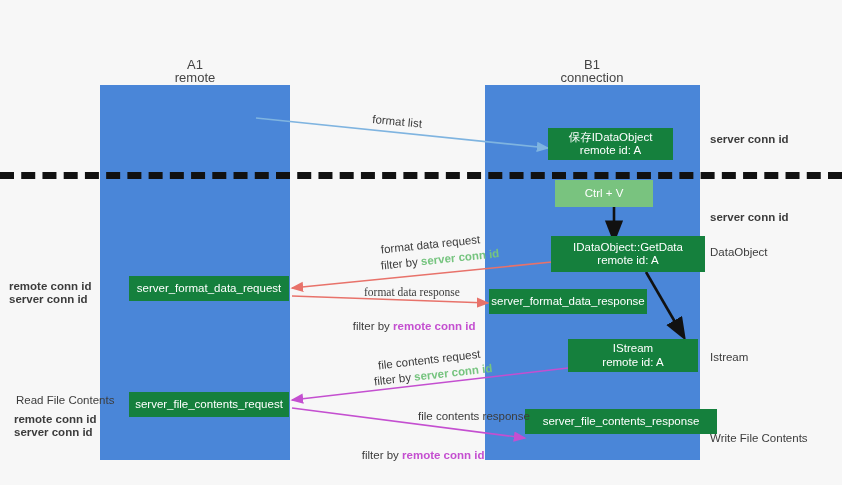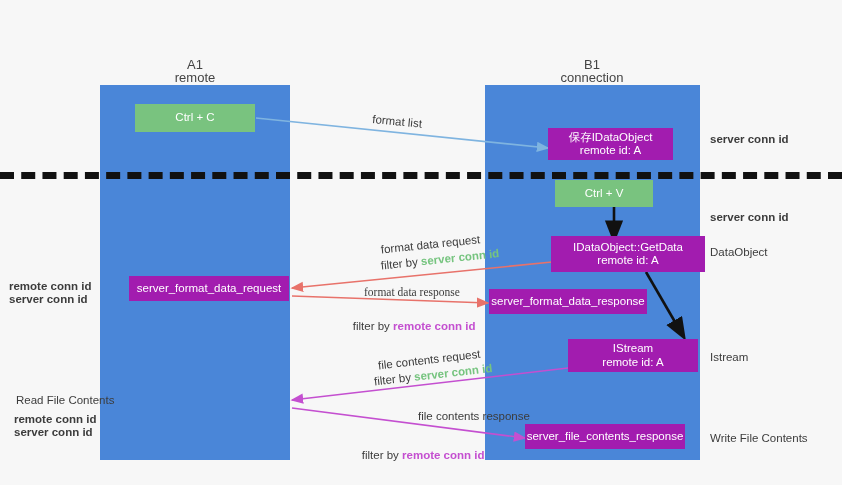--- a/index.html
+++ b/index.html
@@ -3,21 +3,21 @@
 <meta charset="utf-8">
 <style>
   html,body{margin:0;padding:0;}
   body{width:842px;height:485px;background:#f7f7f7;font-family:"Liberation Sans",sans-serif;overflow:hidden;position:relative;}
   #stage{position:absolute;inset:0;width:842px;height:485px;}
   svg.layer{position:absolute;left:0;top:0;width:842px;height:485px;pointer-events:none;}
   .lane{position:absolute;background:#4a86d8;}
   .hdr{position:absolute;text-align:center;color:#444;font-size:13px;line-height:13px;white-space:pre-line;}
   .title{position:absolute;left:0;top:10px;width:842px;text-align:center;color:#3c3c3c;font-size:16.5px;line-height:21px;white-space:pre-line;}
   .box{position:absolute;display:flex;align-items:center;justify-content:center;text-align:center;color:#fff;font-size:11.5px;line-height:13.5px;white-space:pre-line;box-sizing:border-box;}
-  .orange{background:#a21caf;}
+  .orange{background:#15803d;}
   .green{background:#79c37f;}
   .lbl{position:absolute;color:#3c3c3c;font-size:11.5px;line-height:14px;white-space:pre;}
   .green-t{color:#76c47f;font-weight:bold;}
   .mag-t{color:#c44fd0;font-weight:bold;}
   .rot{transform-origin:left top;}
   .side{position:absolute;font-size:11.5px;line-height:14px;white-space:pre;color:#3c3c3c;}
   .dash{position:absolute;left:0;height:0;border-top:7px dashed #111;width:842px;}
 </style>
 </head>
 <body>
@@ -56,32 +56,32 @@
 
     <line x1="552" y1="262" x2="292" y2="288" stroke="#e8726a" stroke-width="1.6" marker-end="url(#ar)"></line>
     <line x1="292" y1="296" x2="488" y2="303" stroke="#e8726a" stroke-width="1.6" marker-end="url(#ar)"></line>
 
     <line x1="568" y1="368" x2="292" y2="400" stroke="#c44fd0" stroke-width="1.6" marker-end="url(#am)"></line>
     <line x1="292" y1="408" x2="525" y2="438" stroke="#c44fd0" stroke-width="1.6" marker-end="url(#am)"></line>
   </svg>
 
   <div class="dash" style="top:172px;"></div>
 
-  <div class="box green" style="left:135px;top:104px;width:120px;height:28px;">Ctrl + C</div>
   <div class="box orange" style="left:548px;top:128px;width:125px;height:32px;">保存IDataObject
 remote id: A</div>
   <div class="box green" style="left:555px;top:180px;width:98px;height:27px;">Ctrl + V</div>
   <div class="box orange" style="left:551px;top:236px;width:154px;height:36px;">IDataObject::GetData
 remote id: A</div>
   <div class="box orange" style="left:568px;top:339px;width:130px;height:33px;">IStream
 remote id: A</div>
 
   <div class="box orange" style="left:129px;top:276px;width:160px;height:25px;">server_format_data_request</div>
   <div class="box orange" style="left:489px;top:289px;width:158px;height:25px;">server_format_data_response</div>
-  <div class="box orange" style="left:525px;top:424px;width:160px;height:25px;">server_file_contents_response</div>
+  <div class="box orange" style="left:129px;top:392px;width:160px;height:25px;">server_file_contents_request</div>
+  <div class="box orange" style="left:525px;top:409px;width:192px;height:25px;">server_file_contents_response</div>
 
   <div class="lbl rot" style="left:373px;top:112px;transform:rotate(5.5deg);">format list</div>
 
   <div class="lbl rot" style="left:366px;top:230px;transform:rotate(-6deg);">
     <span>format data request</span>
   </div>
   <div class="lbl rot" style="left:366px;top:246px;transform:rotate(-6deg);">
     <span>filter by </span><span class="green-t">server conn id</span>
   </div>
 

